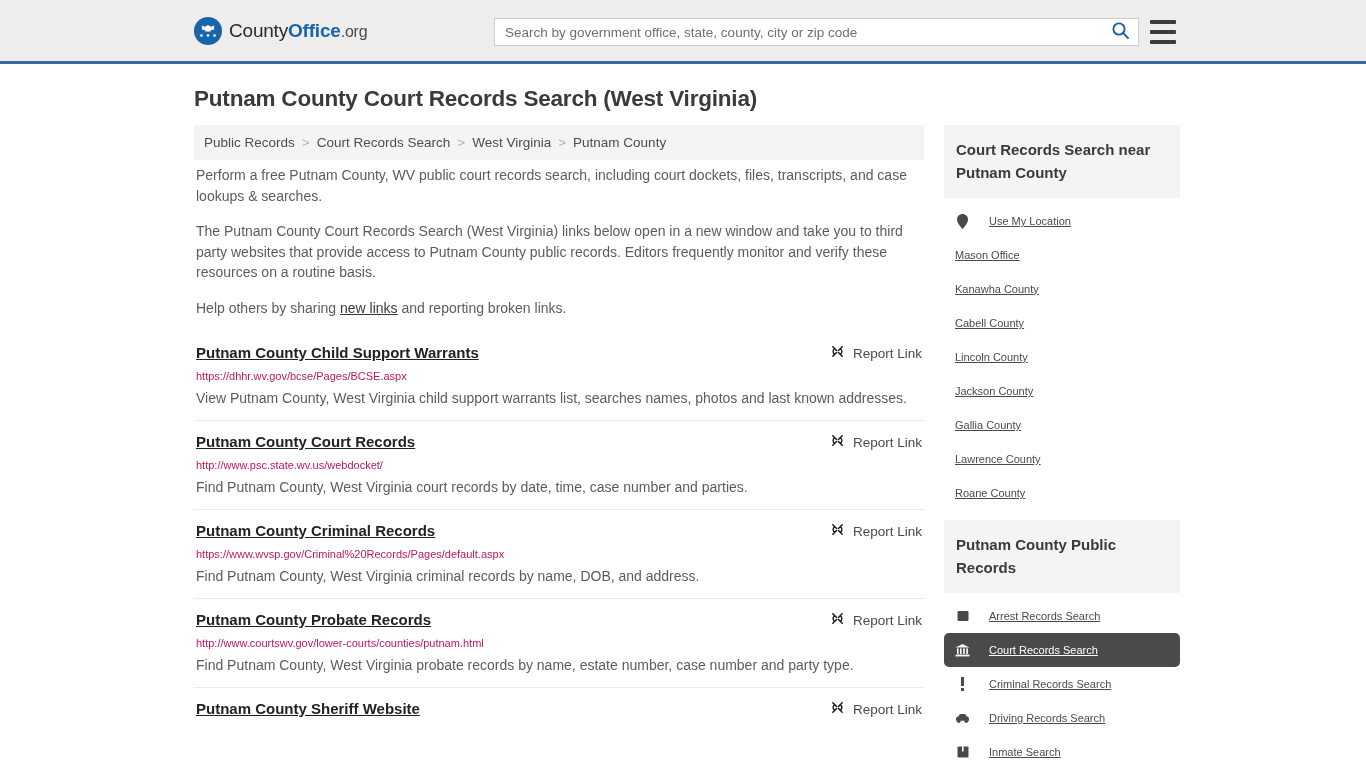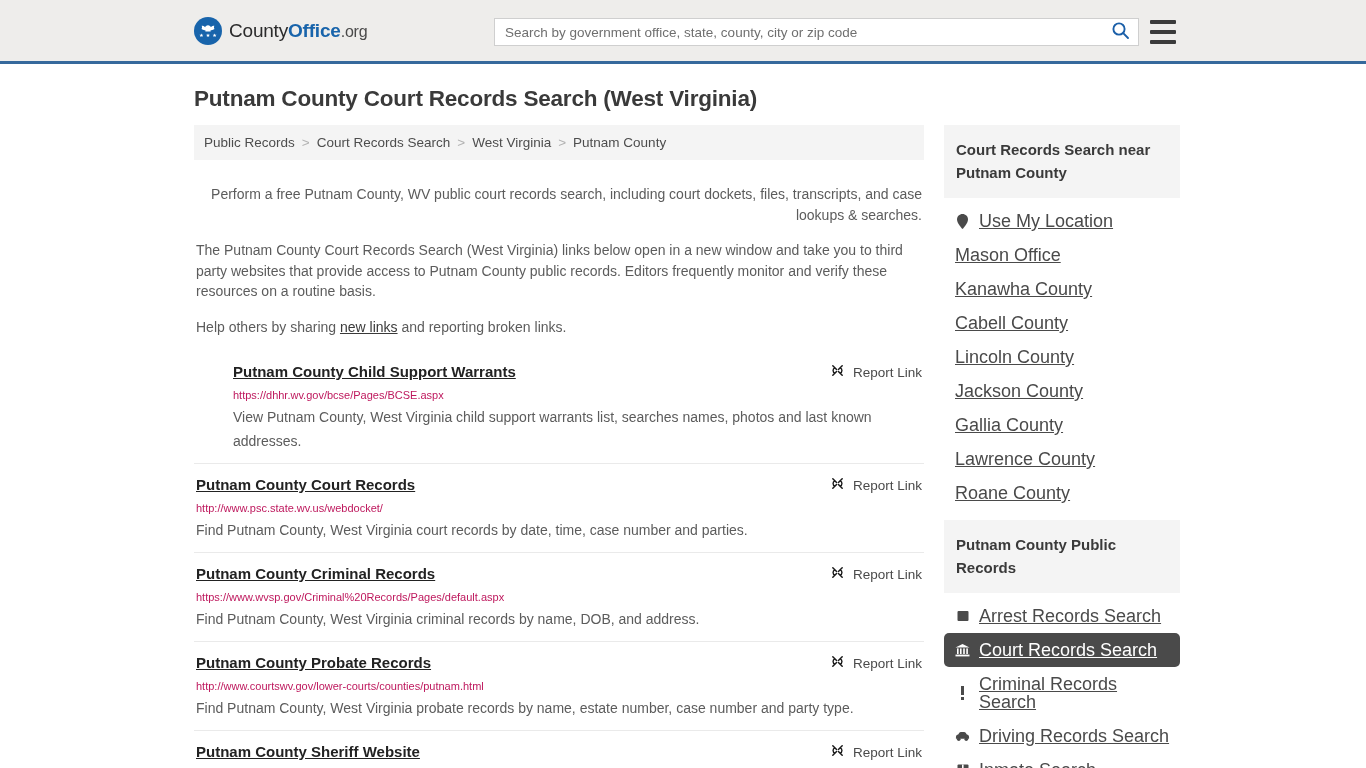--- a/index.html
+++ b/index.html
@@ -129,34 +129,34 @@
   .breadcrumb .current { color: #4d4d4d; }
 
   
   .intro { padding: 0 2px; }
   .intro p {
     font-size: 14px;
     line-height: 20.5px;
     color: #5c5c5c;
     margin: 15px 0 0 0;
   }
-  .intro p:first-child { margin-top: 24px; text-align: right; }
+  .intro p:first-child { margin-top: 5px; }
   .intro a {
     color: #3a3a3a;
     text-decoration: underline;
     font-weight: normal;
   }
 
   
   .results { margin-top: 19px; }
   .result {
     border-top: 1px solid #eaeaea;
     padding: 11px 2px 10px 2px;
   }
-  .result:first-child { border-top: none; padding-top: 6px; margin-left: 37px; }
+  .result:first-child { border-top: none; padding-top: 6px; }
   .result-head {
     display: flex;
     align-items: flex-start;
     justify-content: space-between;
   }
   .result-title {
     font-size: 15px;
     font-weight: bold;
     color: #222222;
     text-decoration: underline;
@@ -197,23 +197,23 @@
     font-size: 15px;
     font-weight: bold;
     color: #3a3a3a;
     line-height: 23px;
   }
   .side-list { padding: 6px 0 0 0; margin: 0; list-style: none; }
   .side-list li { margin: 0; }
   .side-link {
     display: flex;
     align-items: center;
-    gap: 9px;
+    gap: 19px;
     padding: 8px 10px 8px 11px;
-    font-size: 18px;
+    font-size: 11px;
     color: #4a4a4a;
     text-decoration: none;
     border-radius: 5px;
     line-height: 18px;
   }
   .side-link .txt { text-decoration: underline; }
   .side-link.active {
     background: #4a4a4a;
     color: #ffffff;
   }

